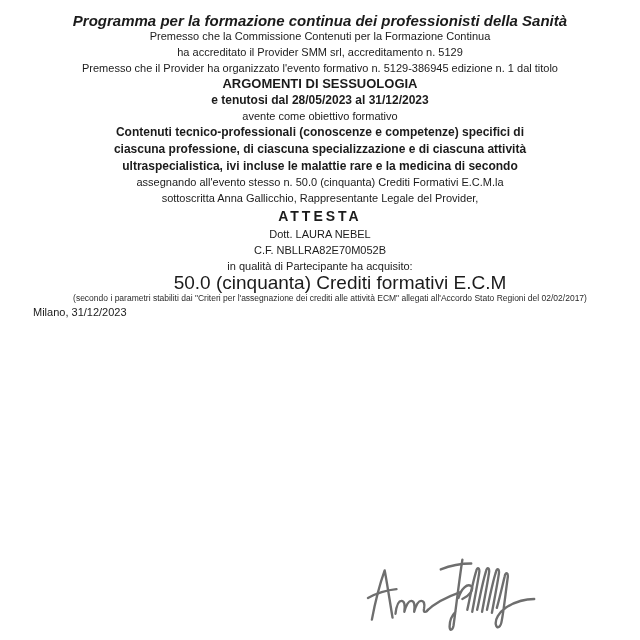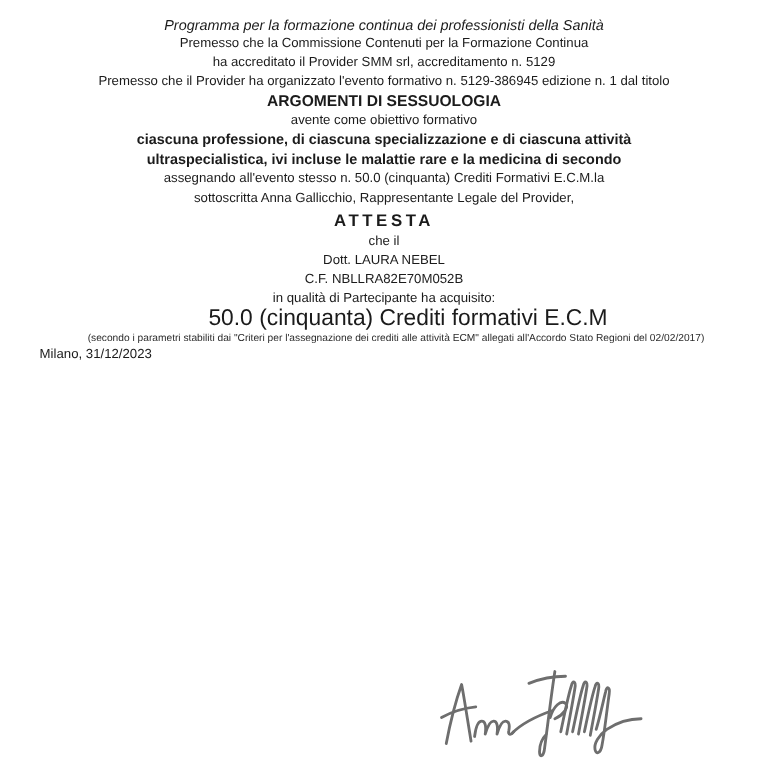--- a/index.html
+++ b/index.html
@@ -8,21 +8,21 @@
     width:640px;height:640px;
     background:#ffffff;
     color:#1b1b1b;
     font-family:"Liberation Sans","DejaVu Sans",sans-serif;
     text-align:center;
     overflow:hidden;
   }
   .page div{margin:0;}
   .program-title{
     padding-top:14px;
-    font-size:12px;font-weight:400;font-style:italic;
+    font-size:15px;font-weight:700;font-style:italic;
     line-height:14px;
   }
   .premesso{margin-top:19px;font-size:11px;line-height:16px;}
   .event-title{margin-top:11px;font-size:13px;font-weight:700;line-height:16px;}
   .event-dates{margin-top:18px;font-size:12px;font-weight:700;line-height:16px;}
   .objective-intro{margin-top:16px;font-size:11px;line-height:16px;}
   .objective{margin-top:11px;font-size:12px;font-weight:700;line-height:17px;}
   .assignment{margin-top:15px;font-size:11px;line-height:15.5px;}
   .attesta{margin-top:31px;font-size:14px;font-weight:700;letter-spacing:3px;line-height:20px;}
   .recipient{margin-top:15px;font-size:11px;line-height:16px;}
@@ -43,37 +43,38 @@
   <div class="program-title">Programma per la formazione continua dei professionisti della Sanità</div>
 
   <div class="premesso">
     <div>Premesso che la Commissione Contenuti per la Formazione Continua</div>
     <div>ha accreditato il Provider SMM srl, accreditamento n. 5129</div>
     <div>Premesso che il Provider ha organizzato l'evento formativo n. 5129-386945 edizione n. 1 dal titolo</div>
   </div>
 
   <div class="event-title">ARGOMENTI DI SESSUOLOGIA</div>
 
+  <div class="event-dates">e tenutosi dal 28/05/2023 al 31/12/2023</div>
 
   <div class="objective-intro">avente come obiettivo formativo</div>
 
   <div class="objective">
+    <div>Contenuti tecnico-professionali (conoscenze e competenze) specifici di</div>
     <div>ciascuna professione, di ciascuna specializzazione e di ciascuna attività</div>
     <div>ultraspecialistica, ivi incluse le malattie rare e la medicina di secondo</div>
   </div>
 
   <div class="assignment">
     <div>assegnando all'evento stesso n. 50.0 (cinquanta) Crediti Formativi E.C.M.la</div>
     <div>sottoscritta Anna Gallicchio, Rappresentante Legale del Provider,</div>
   </div>
 
   <div class="attesta">ATTESTA</div>
 
   <div class="recipient">
-    <div>che il</div>
     <div>Dott. LAURA NEBEL</div>
     <div>C.F. NBLLRA82E70M052B</div>
     <div>in qualità di Partecipante ha acquisito:</div>
   </div>
 
   <div class="credits">50.0 (cinquanta) Crediti formativi E.C.M</div>
 
   <div class="footnote">(secondo i parametri stabiliti dai "Criteri per l'assegnazione dei crediti alle attività ECM" allegati all'Accordo Stato Regioni del 02/02/2017)</div>
 
   <div class="place-date">Milano, 31/12/2023</div>

